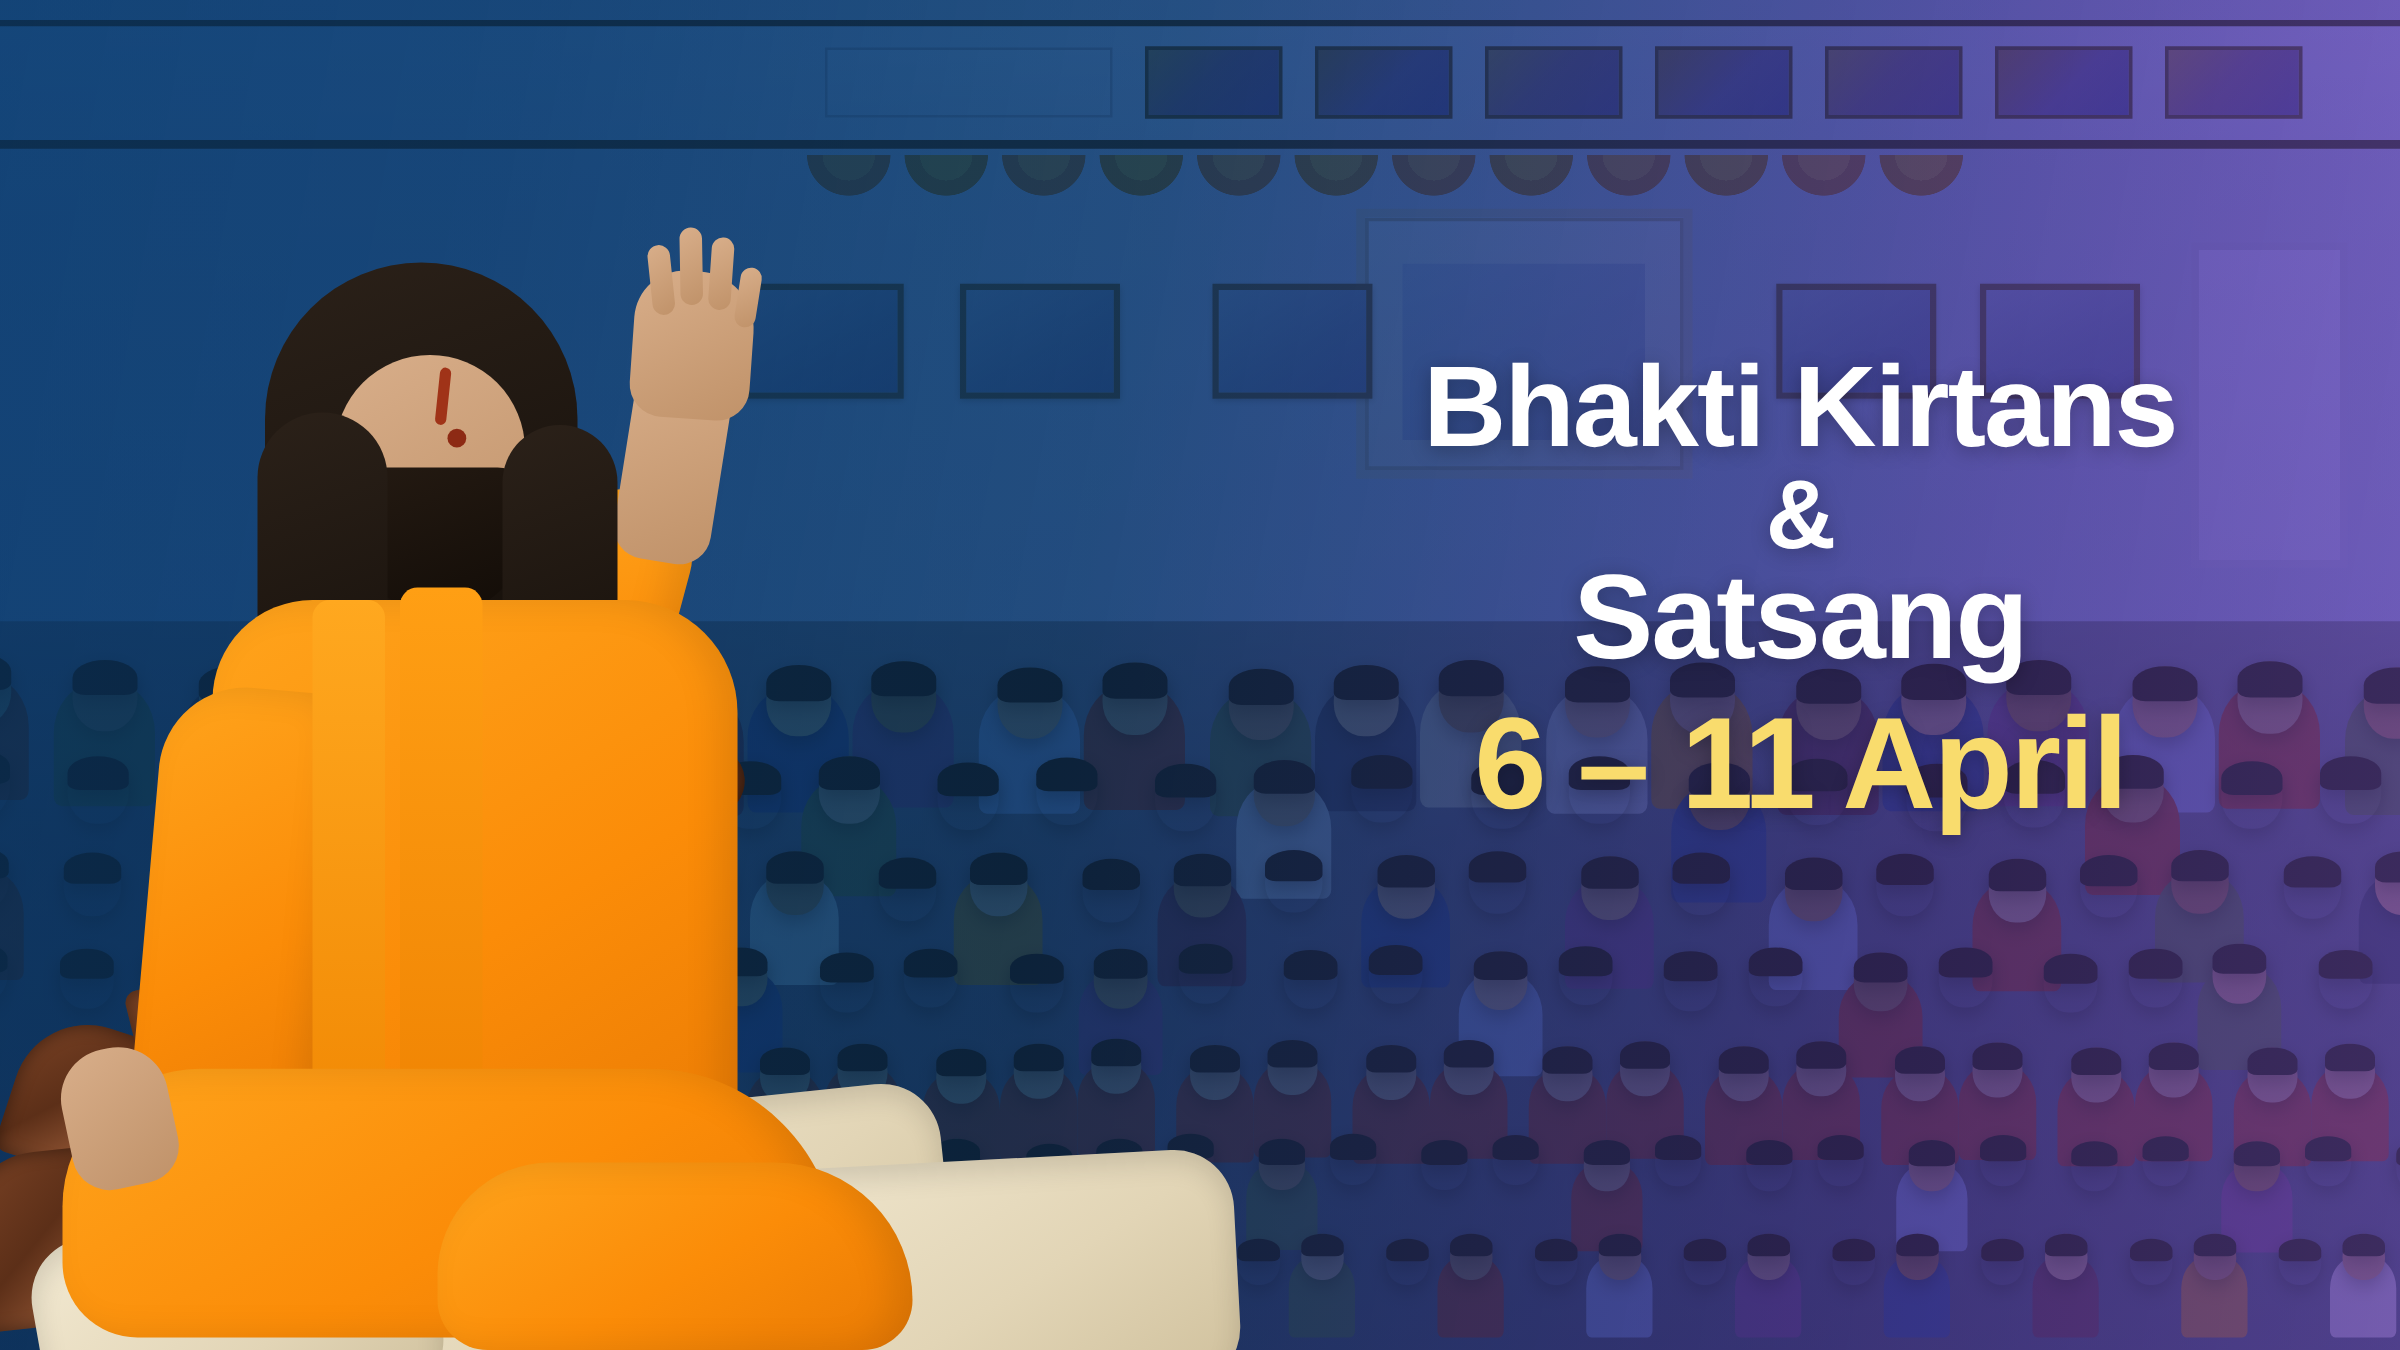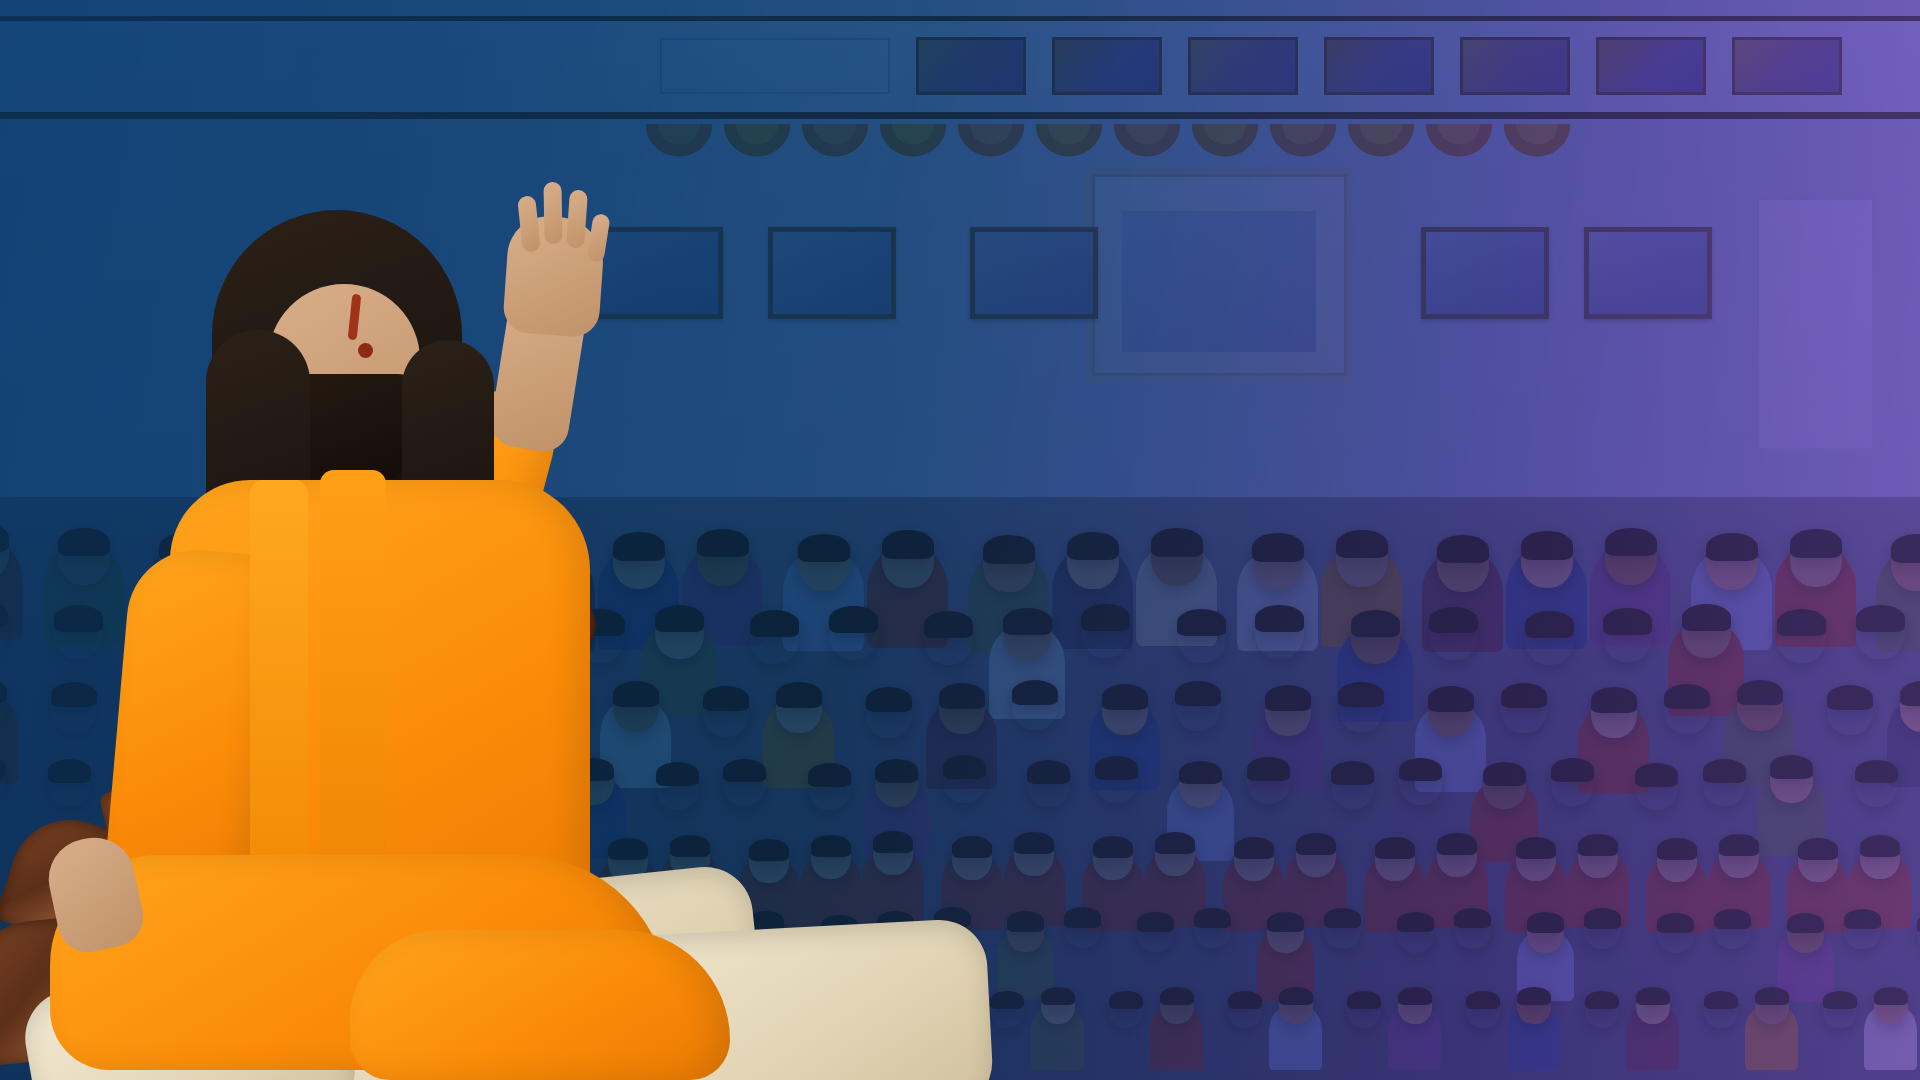--- a/index.html
+++ b/index.html
@@ -835,14 +835,20 @@
       <div style="position:absolute; left:300px; bottom:180px; width:66px; height:430px; background:linear-gradient(180deg,#ff9f14,#f08403); border-radius:14px;"></div>
       <div style="position:absolute; left:230px; bottom:190px; width:58px; height:410px; background:linear-gradient(180deg,#ffa81f,#f28a05); border-radius:14px;"></div>
 
       <div class="robe" style="left:30px;  bottom:10px;  width:620px; height:215px; border-radius:110px 150px 60px 60px;"></div>
       <div class="robe" style="left:330px; bottom:0px;   width:380px; height:150px; border-radius:90px 110px 40px 40px;"></div>
 
       <div class="skin" style="left:32px;  bottom:130px; width:86px; height:112px; border-radius:40px 40px 30px 30px; transform:rotate(-12deg);"></div>
     </div>
   </div>
 
+  <div class="text-block">
+    <div class="headline line1">Bhakti Kirtans</div>
+    <div class="headline line2">&amp;</div>
+    <div class="headline line3">Satsang</div>
+    <div class="date">6 – 11 April</div>
+  </div>
 
 </div>
 
 </body></html>

